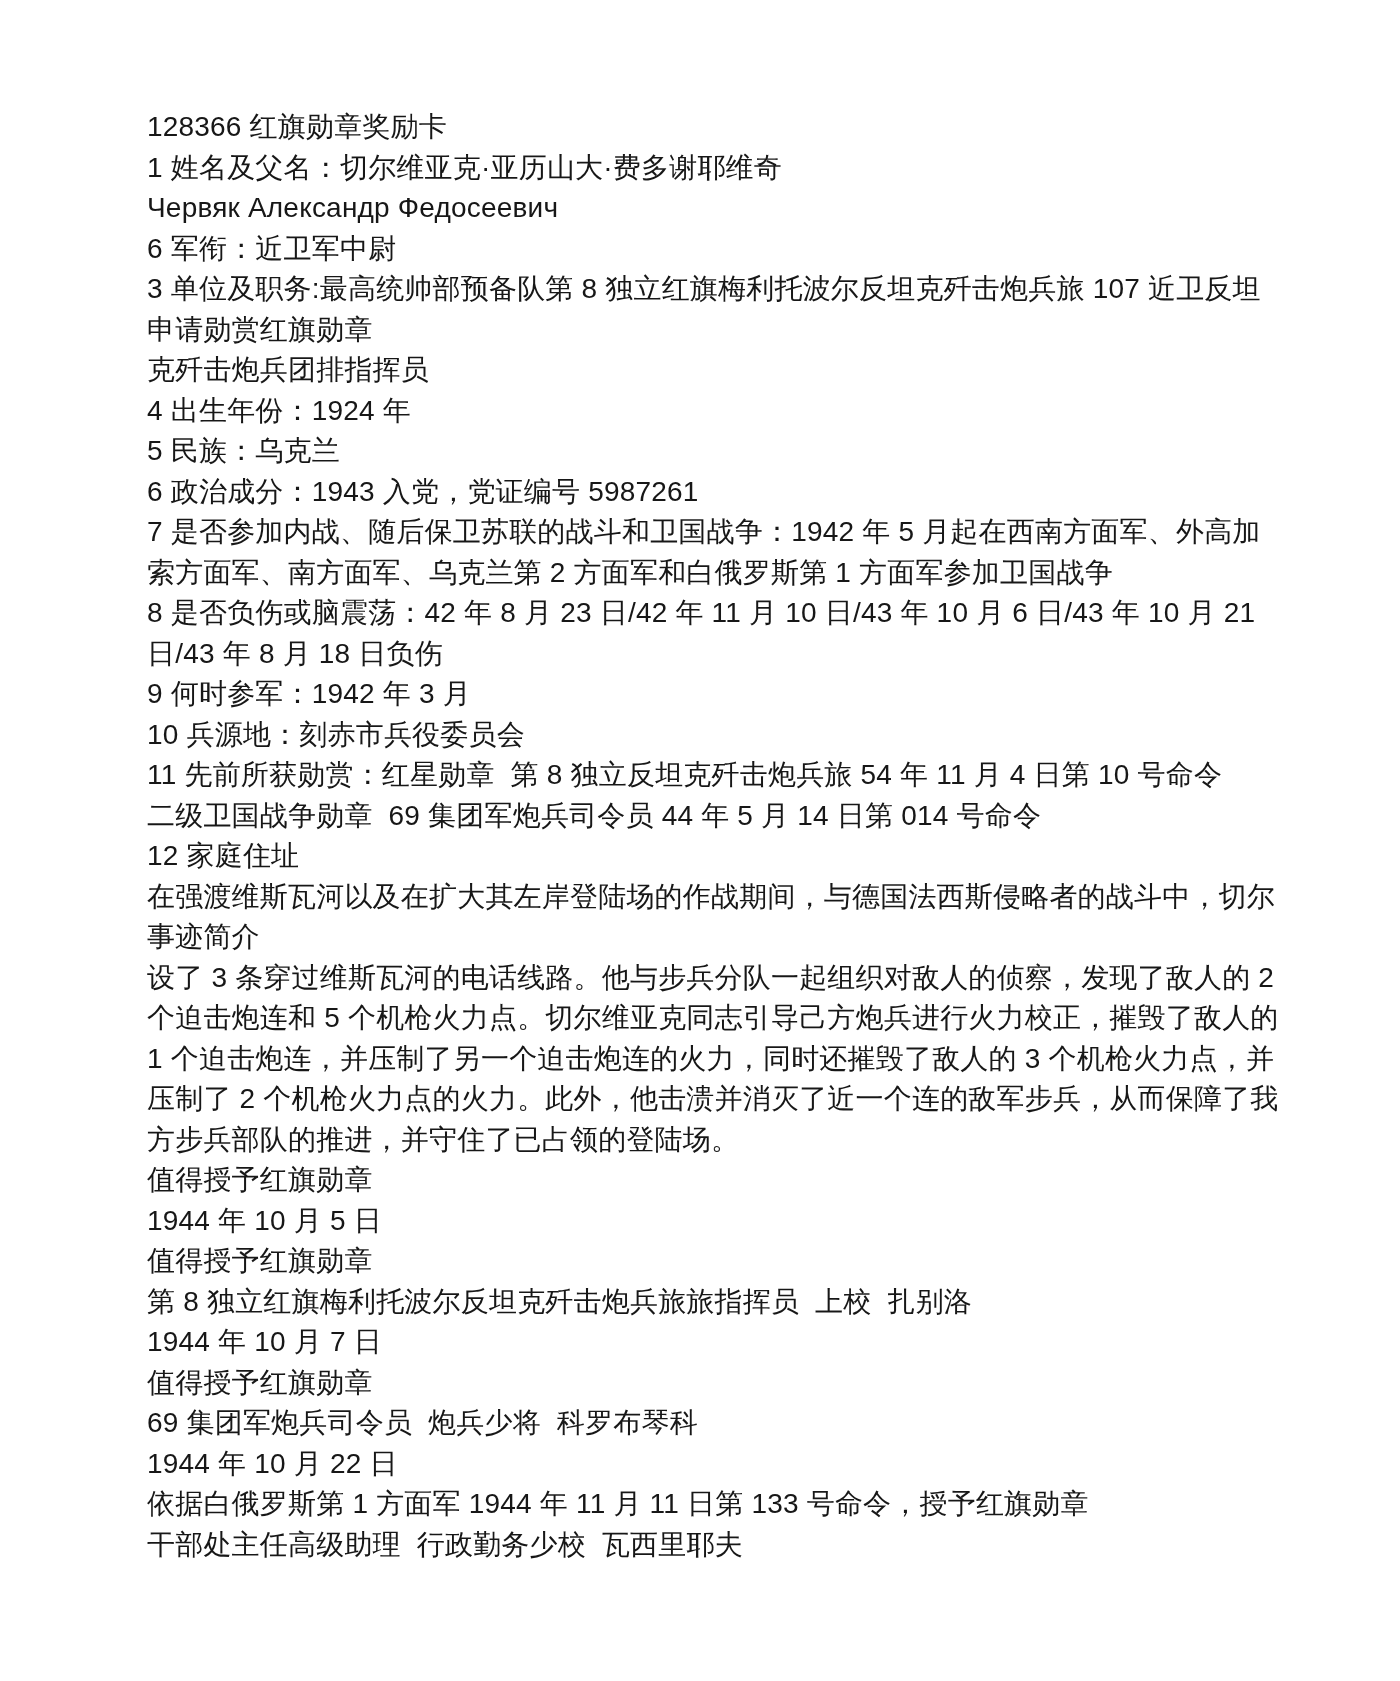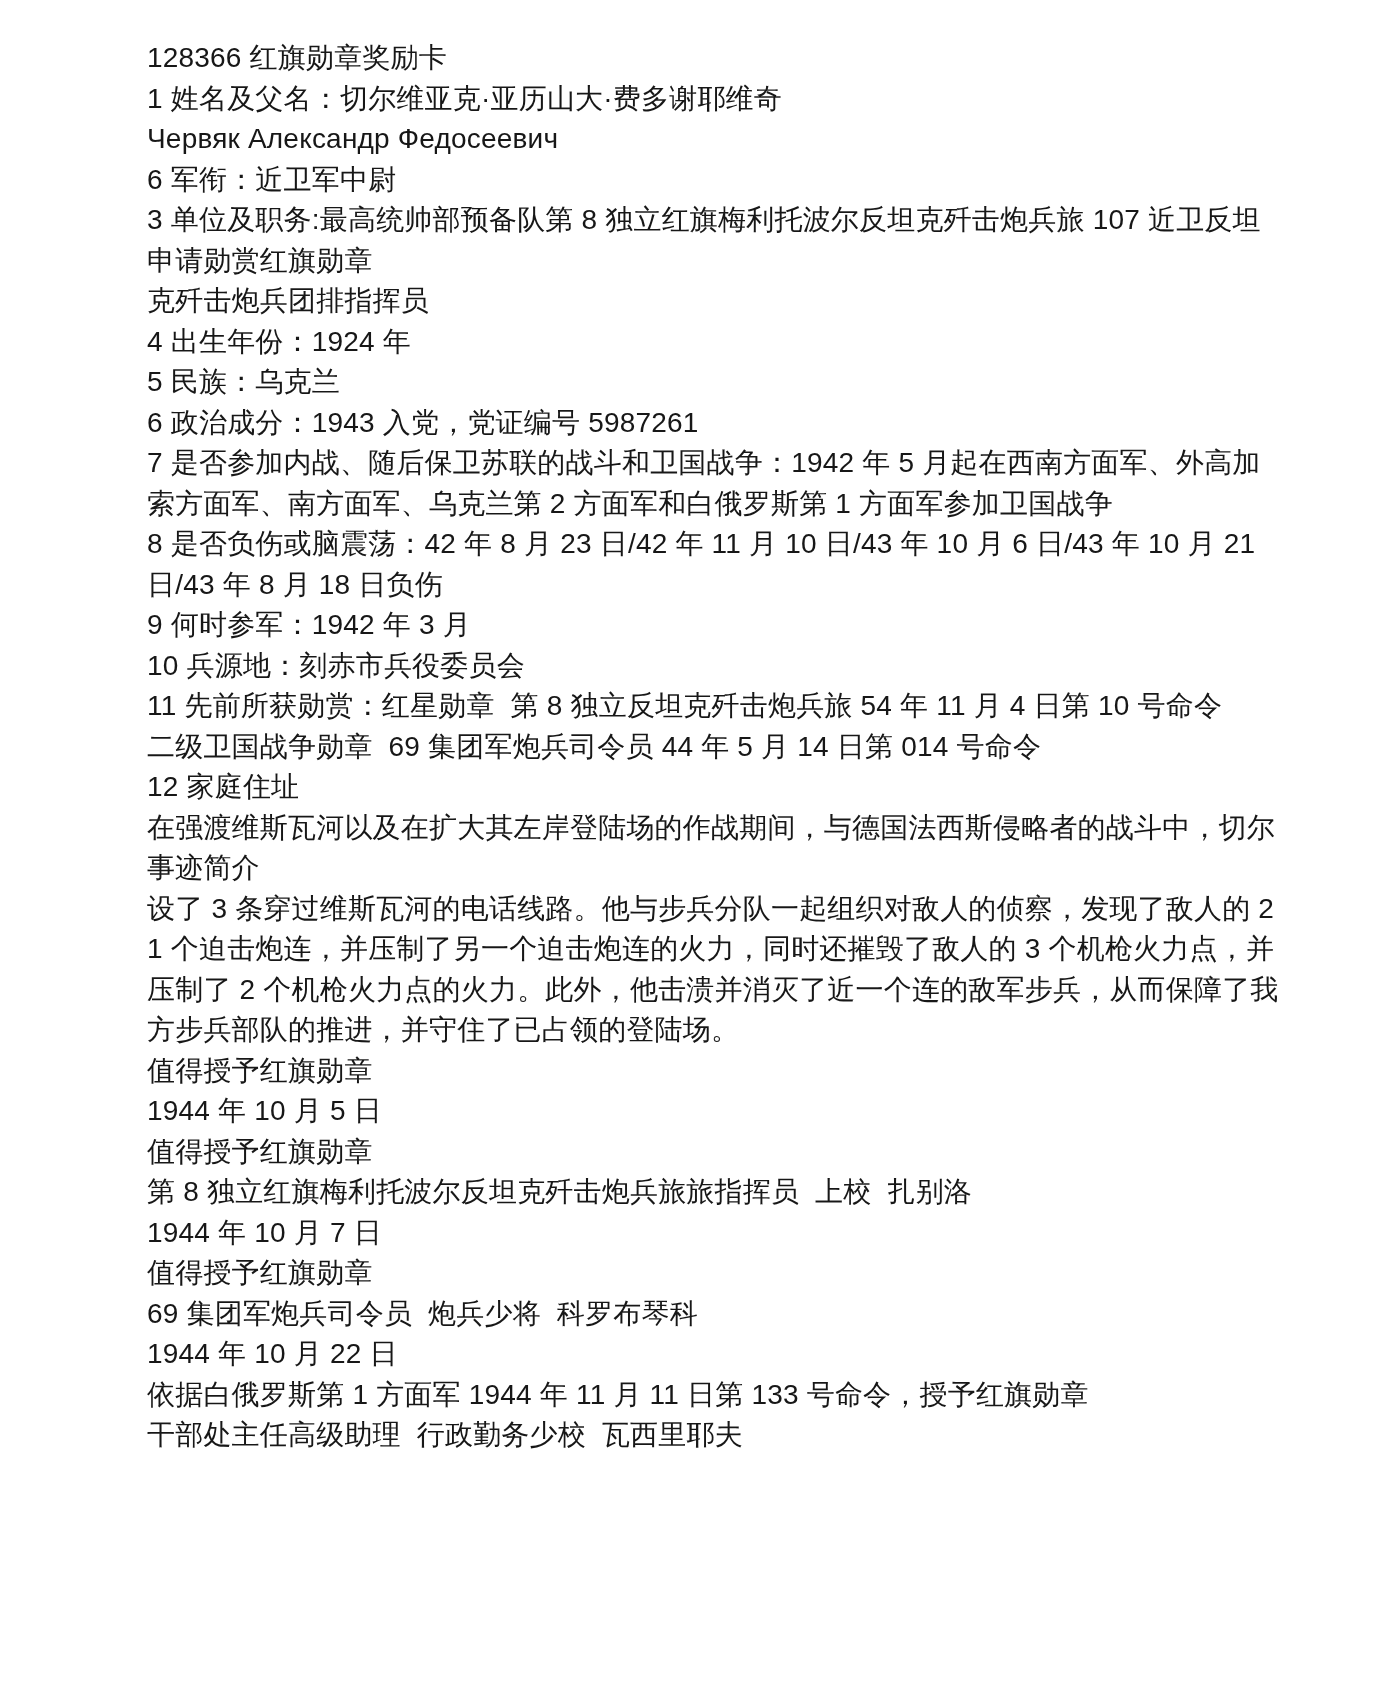--- a/index.html
+++ b/index.html
@@ -10,21 +10,21 @@
   body {
     width: 1400px;
     height: 1681px;
     overflow: hidden;
     font-family: "Liberation Sans", "DejaVu Sans", sans-serif;
   }
   .document-page {
     box-sizing: border-box;
     width: 1128px;
     height: 1681px;
-    padding: 38px 150px 60px 147px;
+    padding: 107px 150px 60px 147px;
     background: #ffffff;
   }
   .text-line {
     white-space: pre;          
     font-size: 28px;
     line-height: 40.5px;
     height: 40.5px;
     color: #171717;
     letter-spacing: 0.2px;
     font-weight: 400;
@@ -51,20 +51,21 @@
       <div class="text-line">8 是否负伤或脑震荡：42 年 8 月 23 日/42 年 11 月 10 日/43 年 10 月 6 日/43 年 10 月 21</div>
       <div class="text-line">日/43 年 8 月 18 日负伤</div>
       <div class="text-line">9 何时参军：1942 年 3 月</div>
       <div class="text-line">10 兵源地：刻赤市兵役委员会</div>
       <div class="text-line">11 先前所获勋赏：红星勋章  第 8 独立反坦克歼击炮兵旅 54 年 11 月 4 日第 10 号命令</div>
       <div class="text-line">二级卫国战争勋章  69 集团军炮兵司令员 44 年 5 月 14 日第 014 号命令</div>
       <div class="text-line">12 家庭住址</div>
       <div class="text-line">在强渡维斯瓦河以及在扩大其左岸登陆场的作战期间，与德国法西斯侵略者的战斗中，切尔</div>
       <div class="text-line">事迹简介</div>
       <div class="text-line">设了 3 条穿过维斯瓦河的电话线路。他与步兵分队一起组织对敌人的侦察，发现了敌人的 2</div>
+      <div class="text-line">个迫击炮连和 5 个机枪火力点。切尔维亚克同志引导己方炮兵进行火力校正，摧毁了敌人的</div>
       <div class="text-line">1 个迫击炮连，并压制了另一个迫击炮连的火力，同时还摧毁了敌人的 3 个机枪火力点，并</div>
       <div class="text-line">压制了 2 个机枪火力点的火力。此外，他击溃并消灭了近一个连的敌军步兵，从而保障了我</div>
       <div class="text-line">方步兵部队的推进，并守住了已占领的登陆场。</div>
       <div class="text-line">值得授予红旗勋章</div>
       <div class="text-line">1944 年 10 月 5 日</div>
       <div class="text-line">值得授予红旗勋章</div>
       <div class="text-line">第 8 独立红旗梅利托波尔反坦克歼击炮兵旅旅指挥员  上校  扎别洛</div>
       <div class="text-line">1944 年 10 月 7 日</div>
       <div class="text-line">值得授予红旗勋章</div>
       <div class="text-line">69 集团军炮兵司令员  炮兵少将  科罗布琴科</div>

